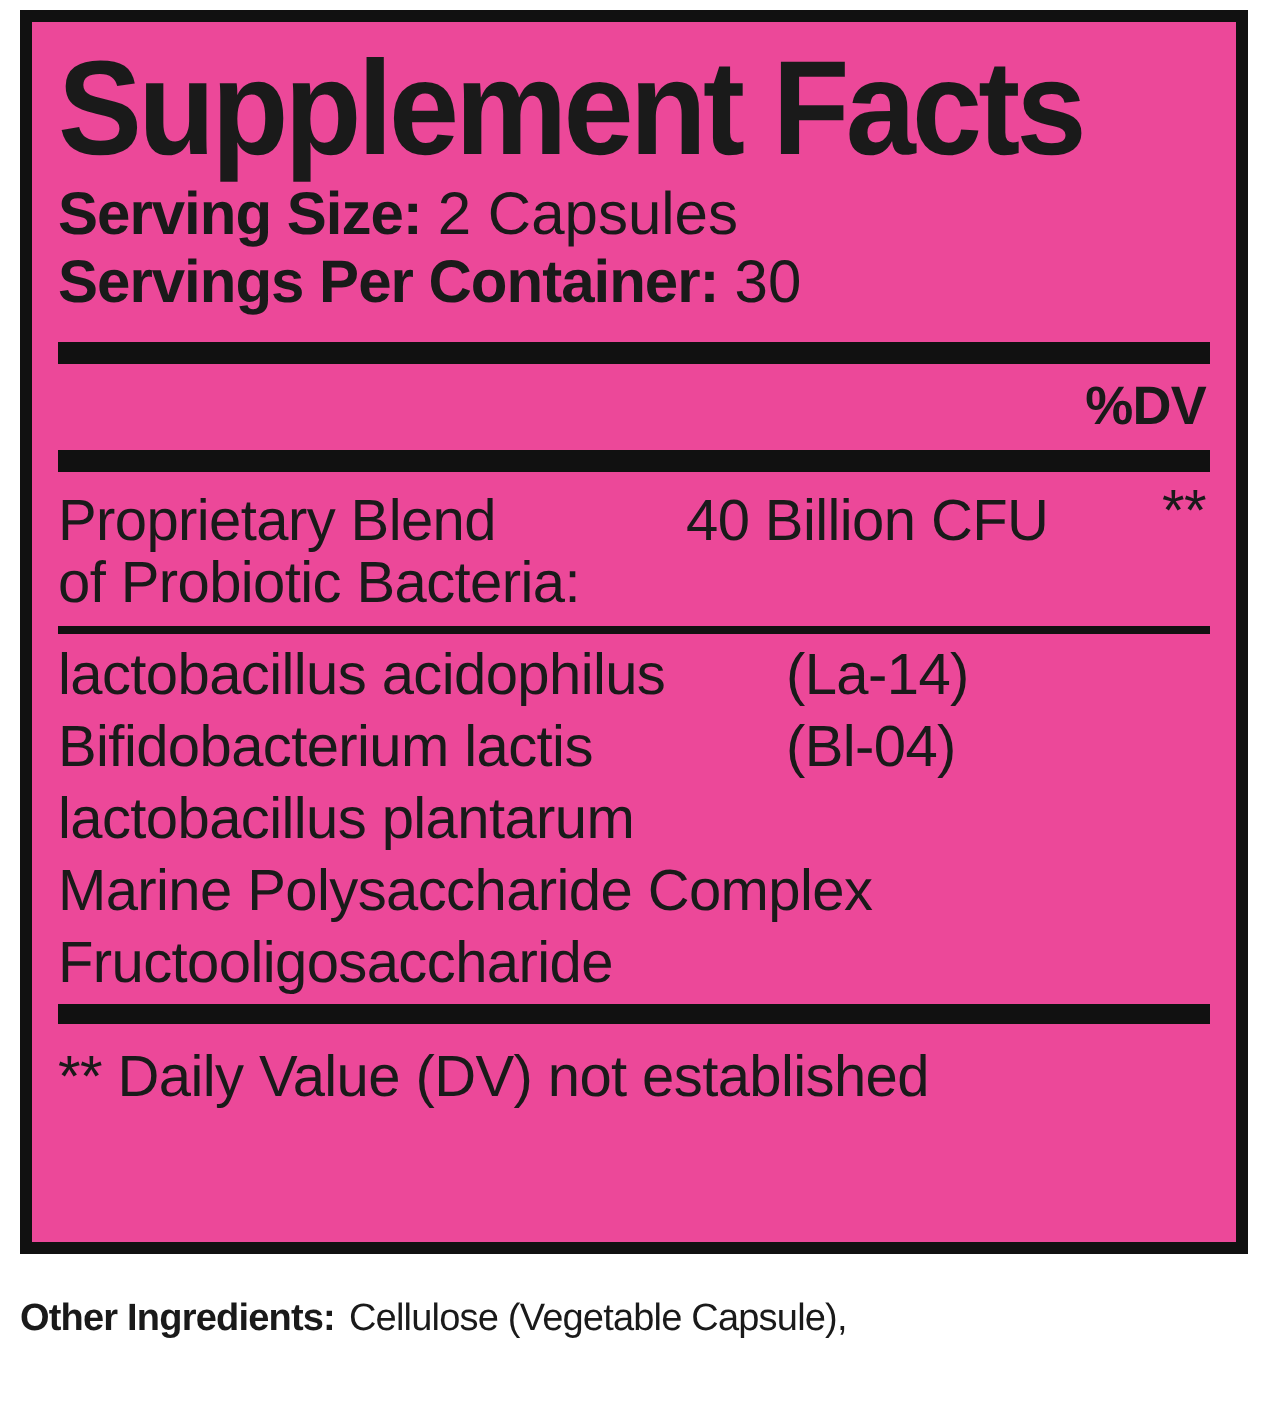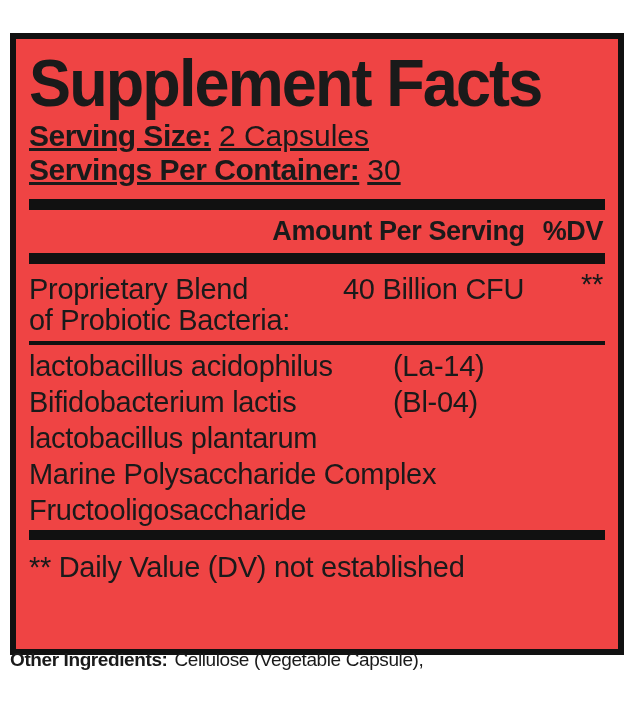--- a/index.html
+++ b/index.html
@@ -9,40 +9,38 @@
     font-family: "Liberation Sans", sans-serif;
     color: #1a1a1a;
     position: relative;
     overflow: hidden;
   }
   .facts-box {
     position: absolute;
     left: 10px; top: 5px;
     width: 614px; height: 622px;
     border: 6px solid #111111;
-    background: #ef4444;
+    background: #ec4899;
     padding: 0 13px;
-    margin-top: 28px;
   }
   .title {
     font-weight: bold;
     font-size: 67px;
     line-height: 72px;
     letter-spacing: -2px;
     margin-top: 8px;
     white-space: nowrap;
     transform: scaleX(0.94);
     transform-origin: left center;
   }
   .serving-line {
     font-size: 30px;
     line-height: 34px;
     font-weight: bold;
     letter-spacing: -0.5px;
-    text-decoration: underline;
   }
   .serving-line .value {
     font-weight: normal;
     margin-left: 8px;
     letter-spacing: 0;
   }
   .bar { background: #111111; }
   .bar-thick { height: 11px; }
   .bar-1 { margin-top: 12px; }
   .bar-3 { height: 10px; margin-top: 2px; }
@@ -120,21 +118,20 @@
     <span>Serving Size:</span><span class="value">2 Capsules</span>
   </div>
 
   <div class="serving-line">
     <span>Servings Per Container:</span><span class="value">30</span>
   </div>
 
   <div class="bar bar-thick bar-1"></div>
 
   <div class="amount-header">
-    <span>Amount Per Serving</span>
     <span class="dv">%DV</span>
   </div>
 
   <div class="bar bar-thick"></div>
 
   <div class="blend-row">
     <div>Proprietary Blend</div>
     <div>of Probiotic Bacteria:</div>
     <span class="blend-amount">40 Billion CFU</span>
     <span class="blend-dv">**</span>

